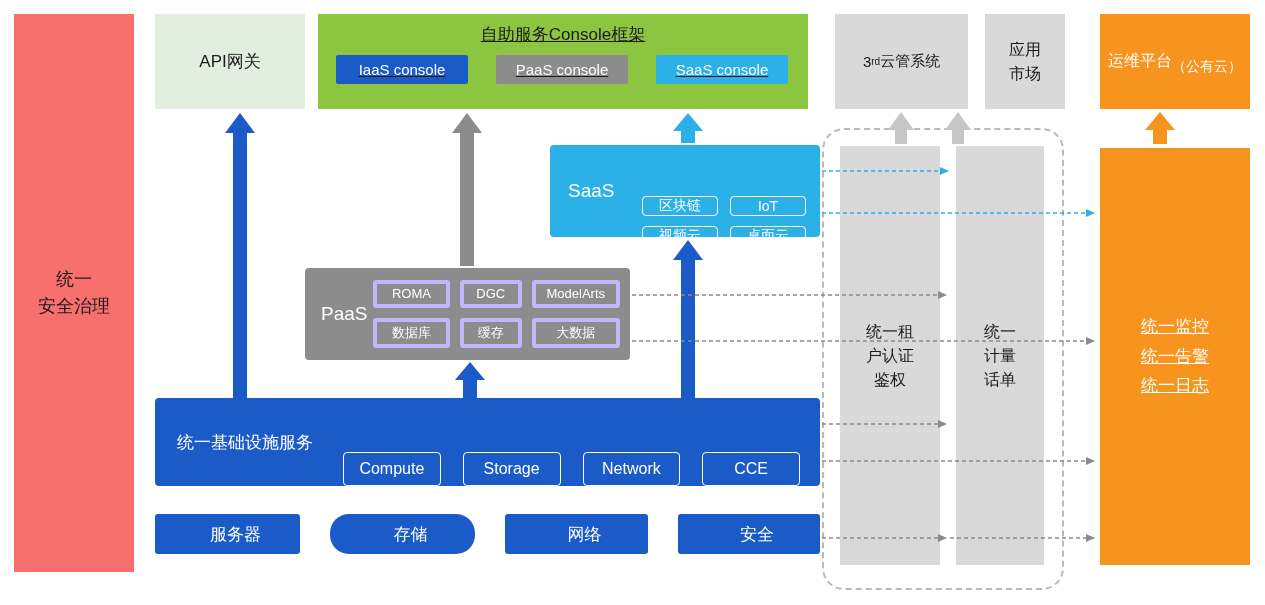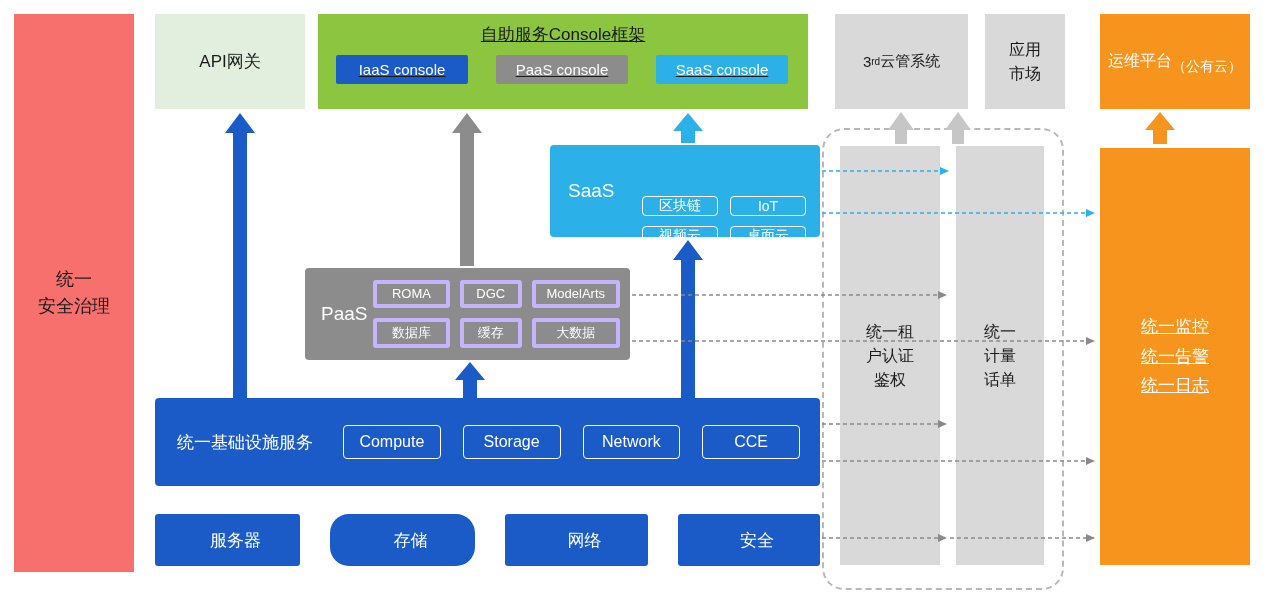--- a/index.html
+++ b/index.html
@@ -39,24 +39,24 @@
   .saas-grid { position:absolute; left:92px; top:12px; right:14px; bottom:12px; display:grid; grid-template-columns:1fr 1fr; gap:10px 12px;margin-top:39px; }
   .saas-item { border:1.5px solid #ffffff; border-radius:4px; color:#fff; font-size:14px; display:flex; align-items:center; justify-content:center; }
 
   .paas-box { left:305px; top:268px; width:325px; height:92px; border-radius:4px; }
   .paas-label { position:absolute; left:16px; top:0; height:100%; display:flex; align-items:center; font-size:19px; color:#fff; }
   .paas-grid { position:absolute; left:68px; top:12px; right:10px; bottom:12px; display:grid; grid-template-columns:1fr 0.8fr 1.15fr; gap:10px 10px; }
   .paas-item { border:4px solid #c4b5fd; border-radius:3px; color:#fff; font-size:13px; display:flex; align-items:center; justify-content:center; }
 
   .infra-box { left:155px; top:398px; width:665px; height:88px; border-radius:4px; }
   .infra-label { position:absolute; left:22px; top:0; height:100%; display:flex; align-items:center; font-size:17px; color:#fff; }
-  .infra-items { position:absolute; left:188px; top:0; right:20px; height:100%; display:flex; align-items:center; gap:22px; }
+  .infra-items { position:absolute; left:188px; top:0; right:20px; height:100%; display:flex; align-items:flex-end; gap:22px; }
   .infra-item { flex:1; height:34px; border:1.5px solid #ffffff; border-radius:4px; color:#fff; font-size:16px; display:flex; align-items:center; justify-content:center; }
 
-  .bottom-box { top:514px; height:52px; font-size:17px; border-radius:3px;padding-left:16px; }
+  .bottom-box { top:514px; height:40px; font-size:17px; border-radius:3px;padding-left:16px; }
   .bb-0 { left:155px; width:145px; }
   .bb-1 { left:330px; width:145px;border-radius:19px; }
   .bb-2 { left:505px; width:143px; }
   .bb-3 { left:678px; width:142px; }
 
   .dashed-container { left:822px; top:128px; width:242px; height:462px; border:2px dashed #b8b8b8; border-radius:22px; }
   .auth-bar     { left:840px; top:146px; width:100px; height:419px; font-size:16px; }
   .metering-bar { left:956px; top:146px; width:88px;  height:419px; font-size:16px; }
   .monitoring-bar { left:1100px; top:148px; width:150px; height:417px; font-size:17px; line-height:1.75;text-decoration:underline; }
 

